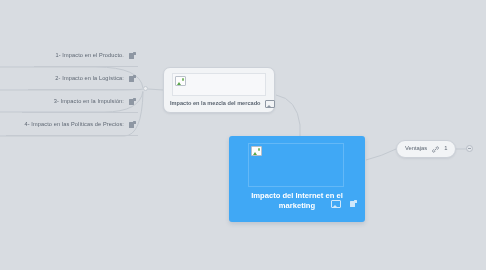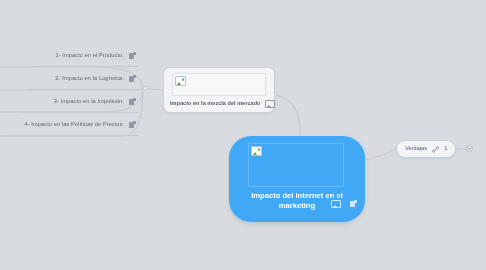--- a/index.html
+++ b/index.html
@@ -189,21 +189,21 @@
   }
 
   
   .node-blue {
     position: absolute;
     left: 229px;
     top: 136px;
     width: 136px;
     height: 86px;
     background: #40a8f5;
-    border-radius: 22px;
+    border-radius: 3px;
     box-sizing: border-box;
     box-shadow: 0 2px 4px rgba(60,90,120,0.18);
   }
   .node-blue .img-box {
     position: absolute;
     left: 19px;
     top: 7px;
     right: 21px;
     height: 44px;
     border: 1px solid #63b8f7;

